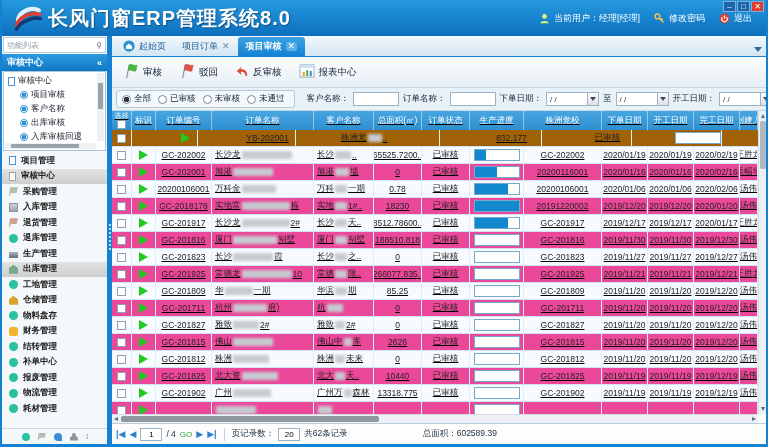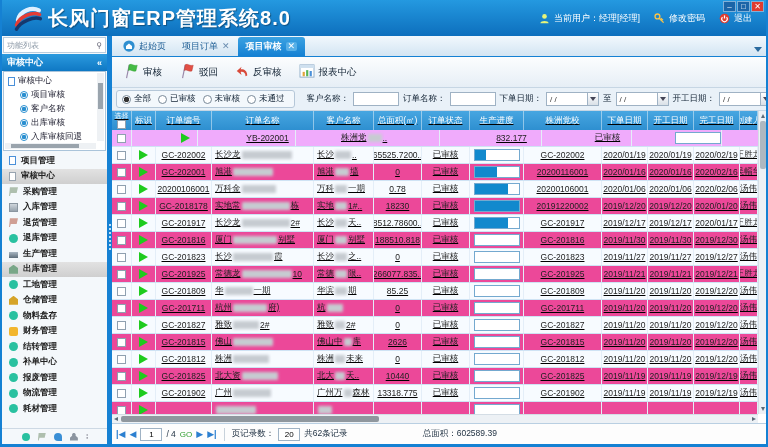--- a/index.html
+++ b/index.html
@@ -111,21 +111,21 @@
   .gridcols { display:grid;
     grid-template-columns:20px 24px 56px 102px 60px 48px 48px 54px 78px 46px 46px 46px minmax(0,1fr); }
   .thead { height:19px; flex:none; background:linear-gradient(#47a6e1,#2e8fd0); color:#fff;
     font-size:8.5px; margin-right:8px; }
   .th { display:flex; align-items:center; justify-content:center; border-right:1px solid rgba(255,255,255,.45);
     overflow:hidden; white-space:nowrap; }
   .th.sel-col { flex-direction:column; font-size:7px; line-height:7px; justify-content:center; gap:1px; }
   .tbody { flex:1; min-height:0; overflow:hidden; margin-right:8px; background:#fff; }
   .trow { height:17px; border-bottom:1px solid #cfe3f4; background:#ec4899; cursor:pointer; }
   .trow:nth-child(even) { background:#f7fbff; }
-  .trow.sel { background:#f0abfc;gap:42px; }
+  .trow.sel { background:#a16207;gap:42px; }
   .td { display:flex; align-items:center; justify-content:center; font-size:8.5px; color:#222;
     border-right:1px solid #e4eef8; overflow:hidden; white-space:nowrap; }
   .td.left { justify-content:flex-start; padding-left:3px; }
   .cb { width:9px; height:9px; background:#fff; border:1px solid #8fa0b0; display:inline-block; }
   .tri { width:0; height:0; border-left:9px solid #1ecb1e; border-top:5px solid transparent;
     border-bottom:5px solid transparent; display:inline-block; }
   .redact { display:inline-block; height:8px; margin:0 1px; background:#c6cbd1; border-radius:1px;
     filter:blur(1.5px); vertical-align:middle; flex:none; }
   .pbox { display:inline-block; width:46px; height:12px; background:#fff; border:1px solid #74a9cf; }
   .pfill { display:block; height:100%; background:#1289cd; }

